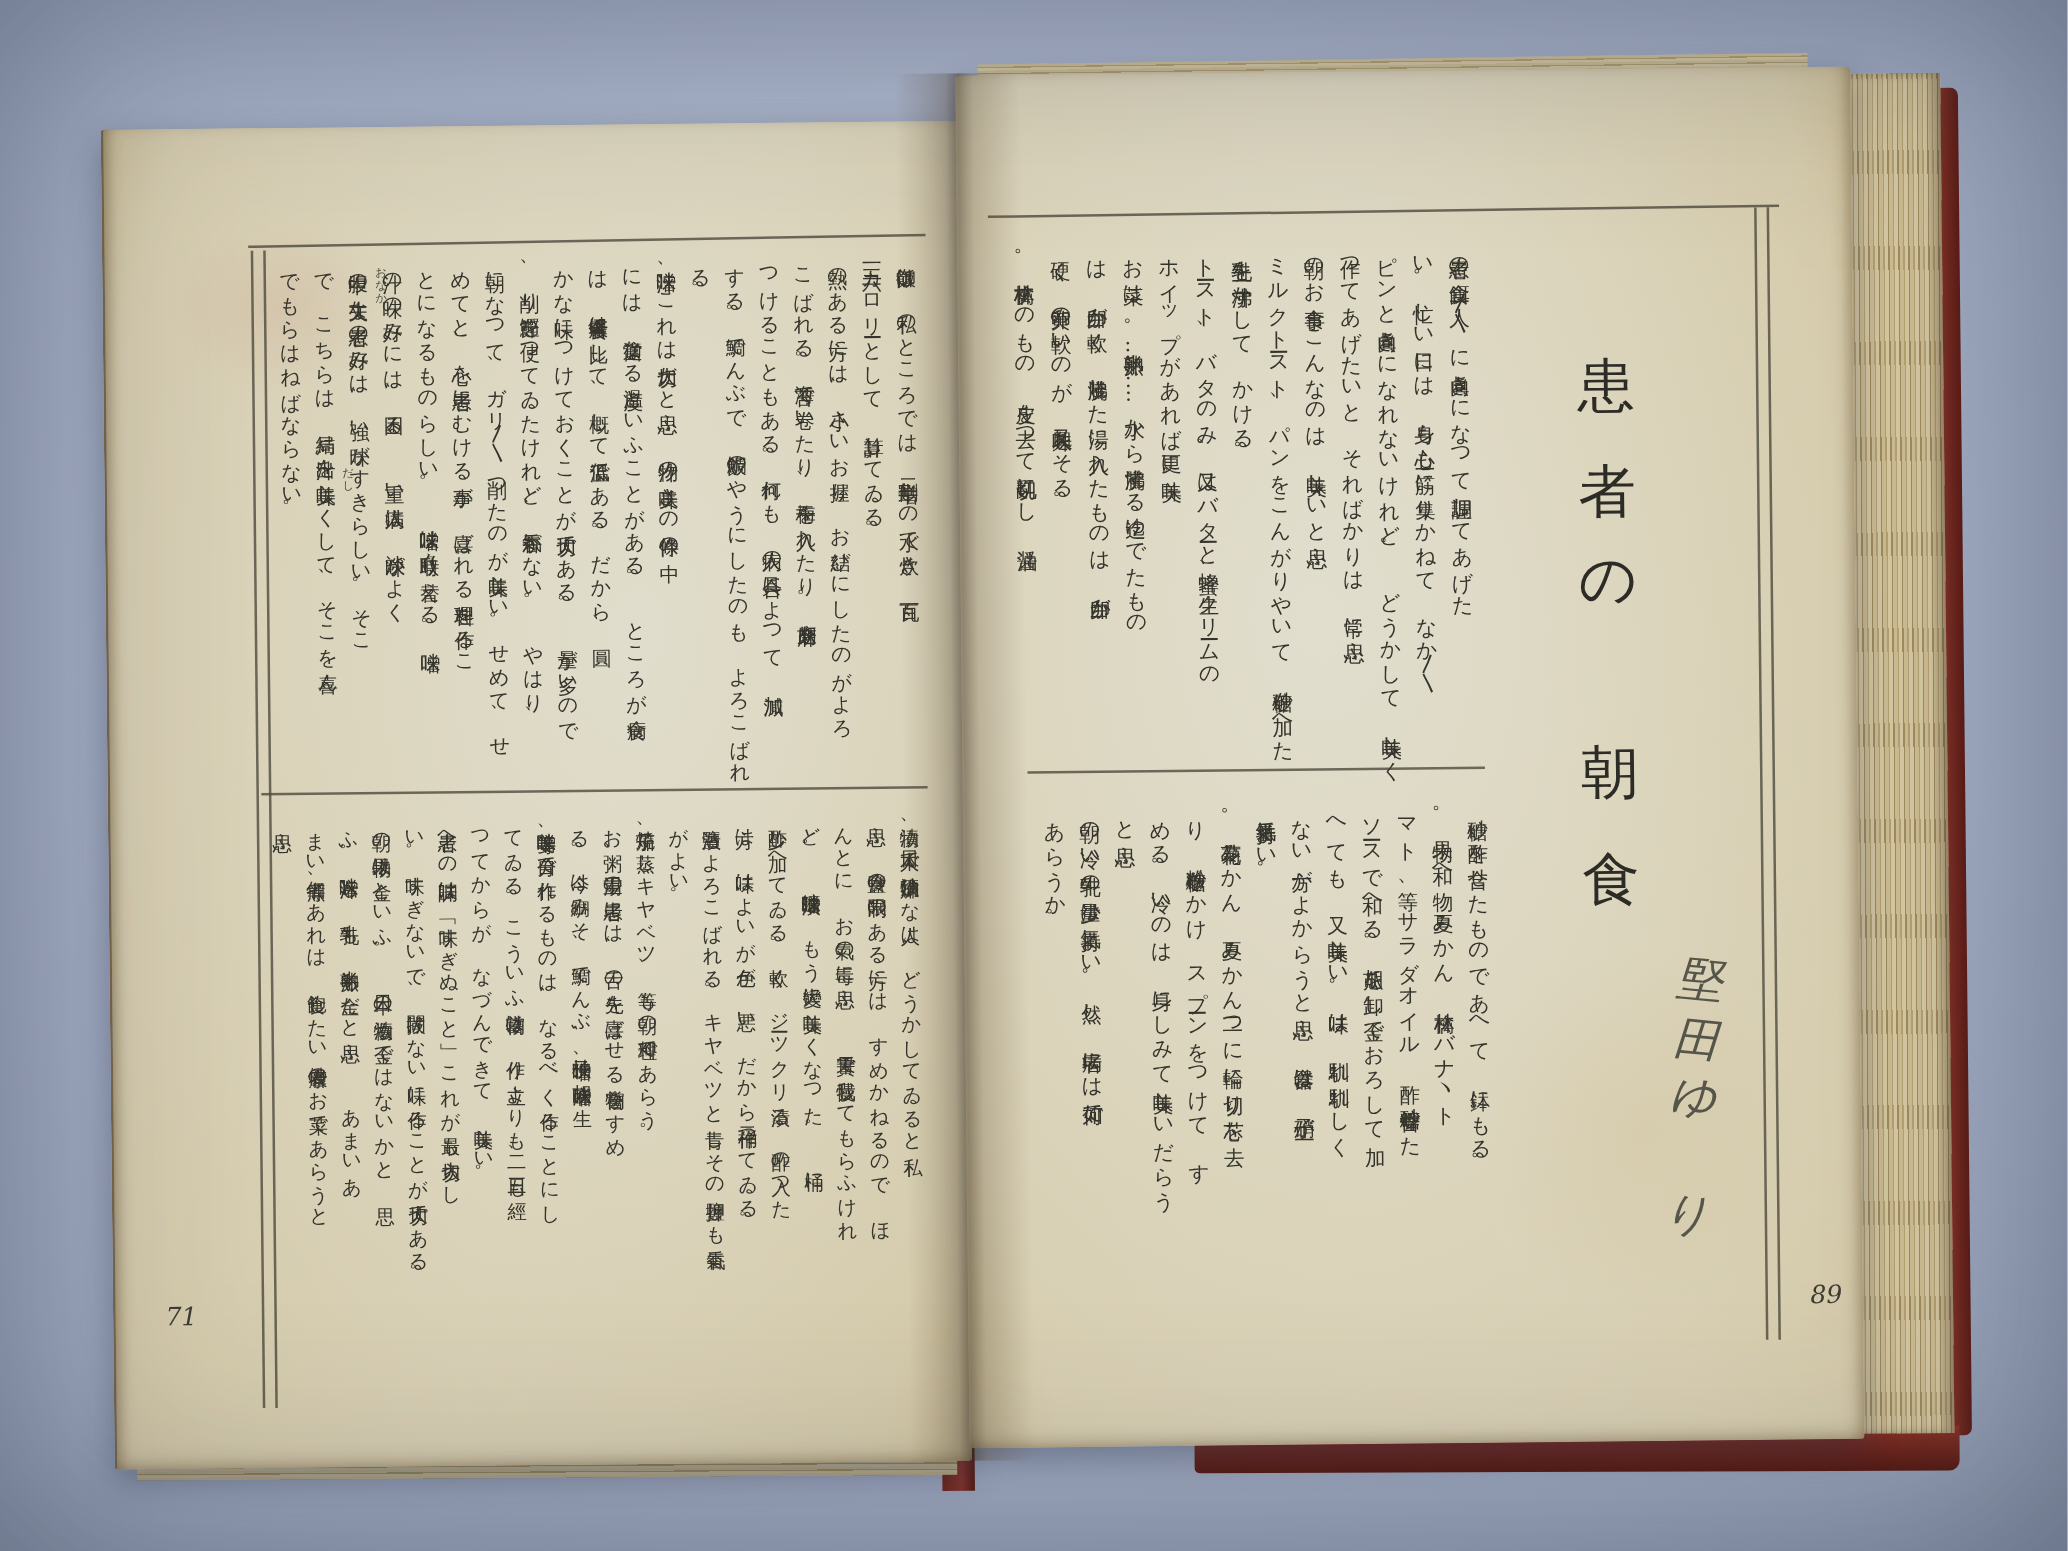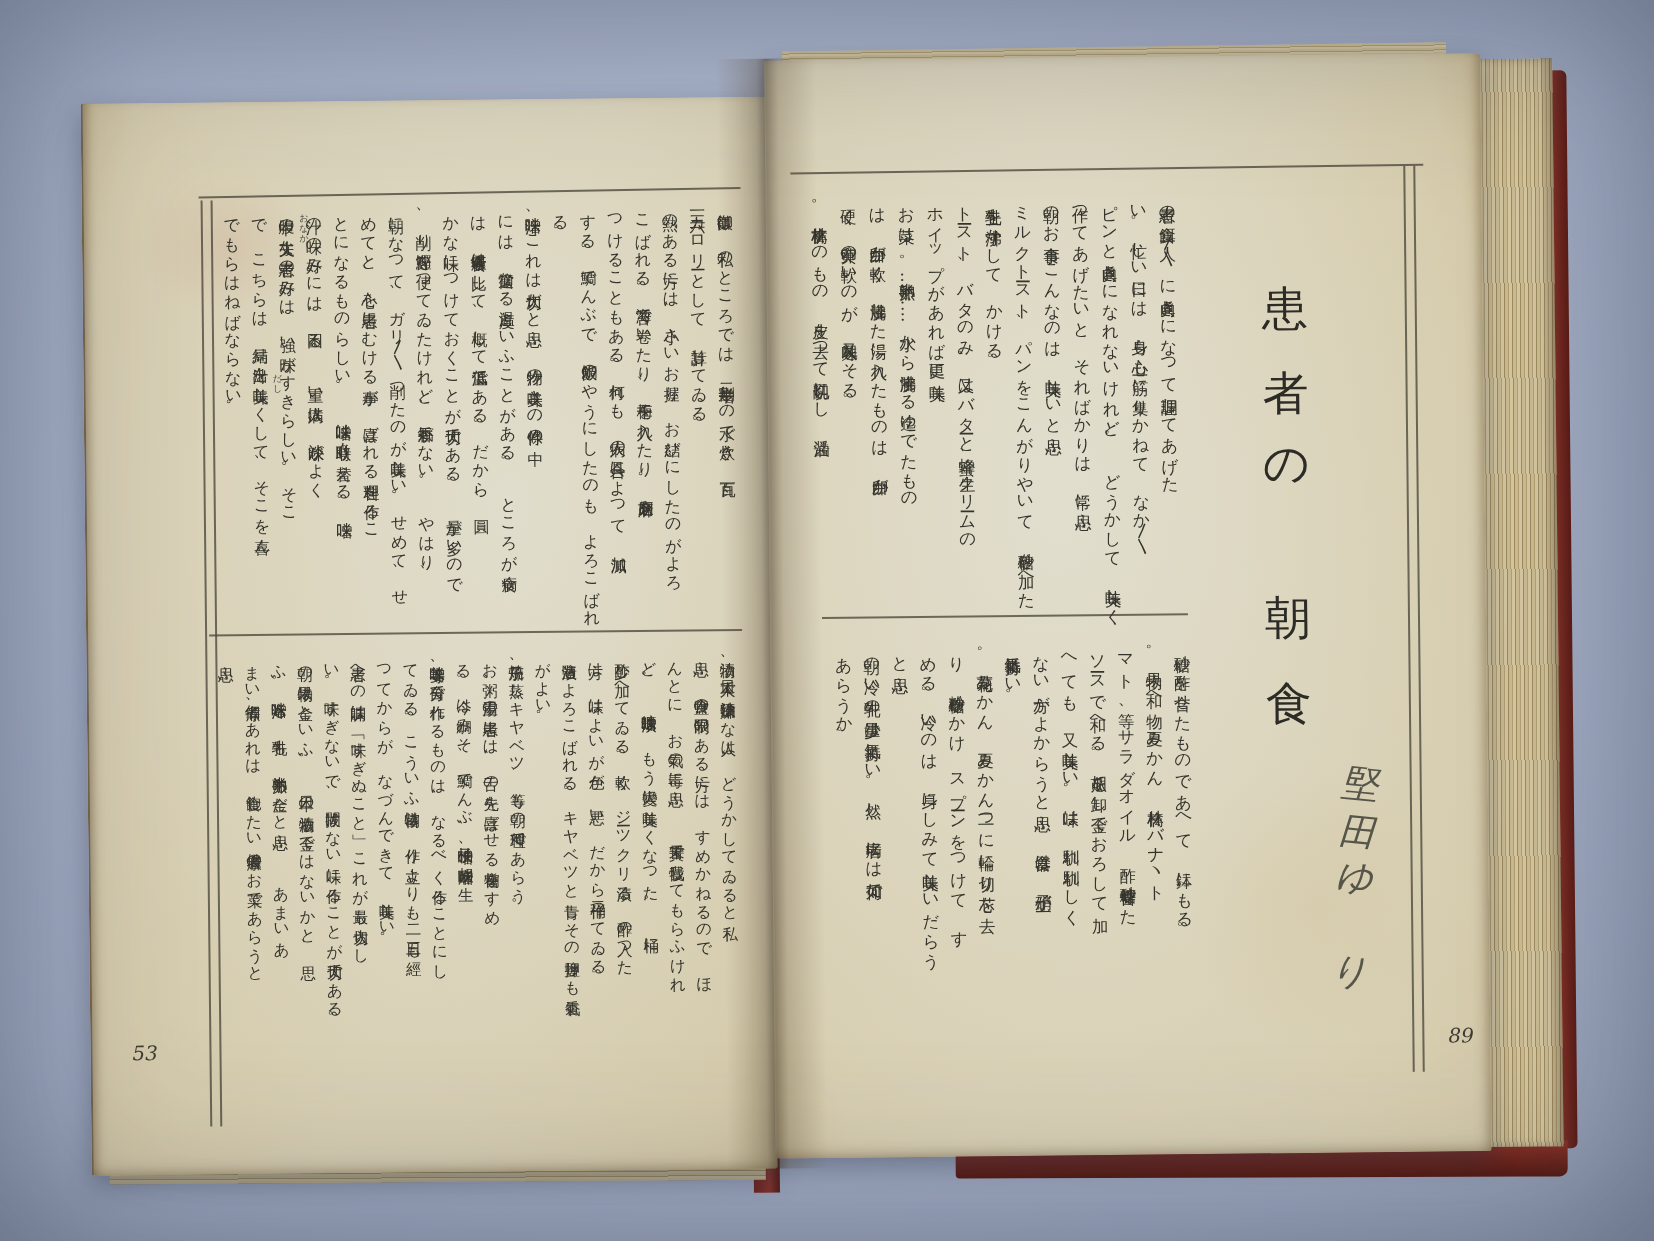--- a/index.html
+++ b/index.html
@@ -183,18 +183,18 @@
       <p>つてからが　なづんできて　美味しい。</p>
       <p>患者への調味は　「味すぎぬこと」　これが最も大切らし</p>
       <p>い。味すぎないで、間拔けない味に作ることが大切である。</p>
       <p>朝の果物は金といふ。　日本の漬物も金ではないかと、思</p>
       <p>ふ。味噌汁も、牛乳も　半熟卵も金だと思ふ。　あまいあ</p>
       <p>まい佃煮等、あれは　飽食したい健康者のお菜であらうと</p>
       <p>思ふ。</p>
     </div>
   <div class="furigana" style="left:301px;top:202px;">おなか</div>
   <div class="furigana" style="left:273px;top:362px;">だし</div>
-  <div class="pagenum pagenum-left">53</div>
+  <div class="pagenum pagenum-left">71</div>
 
   <div class="gutter"></div>
 </div>
 
 <div class="vignette"></div>
 
 </body></html>

